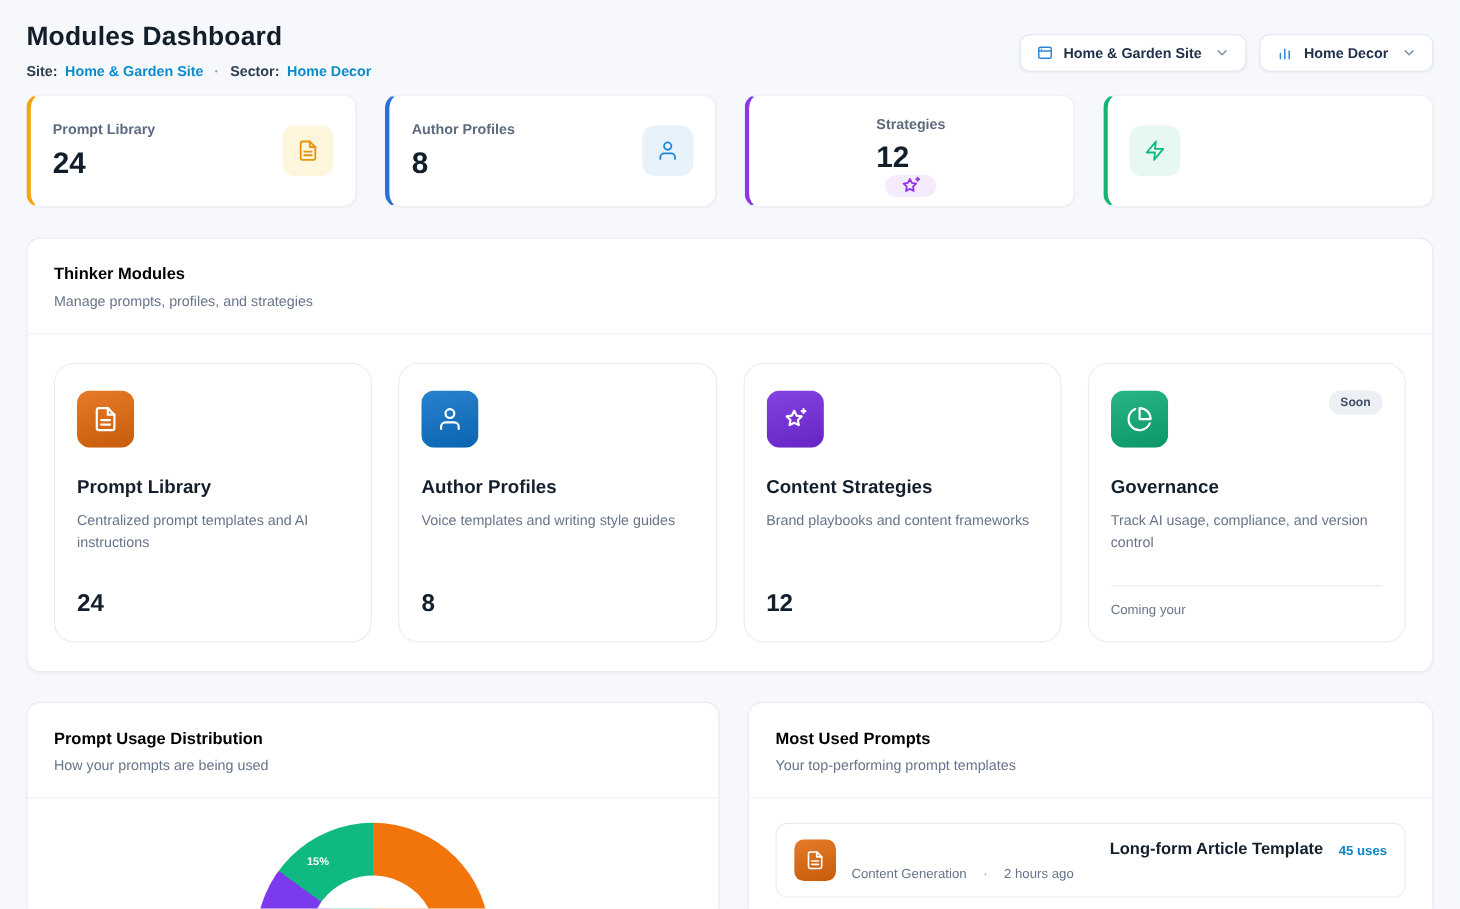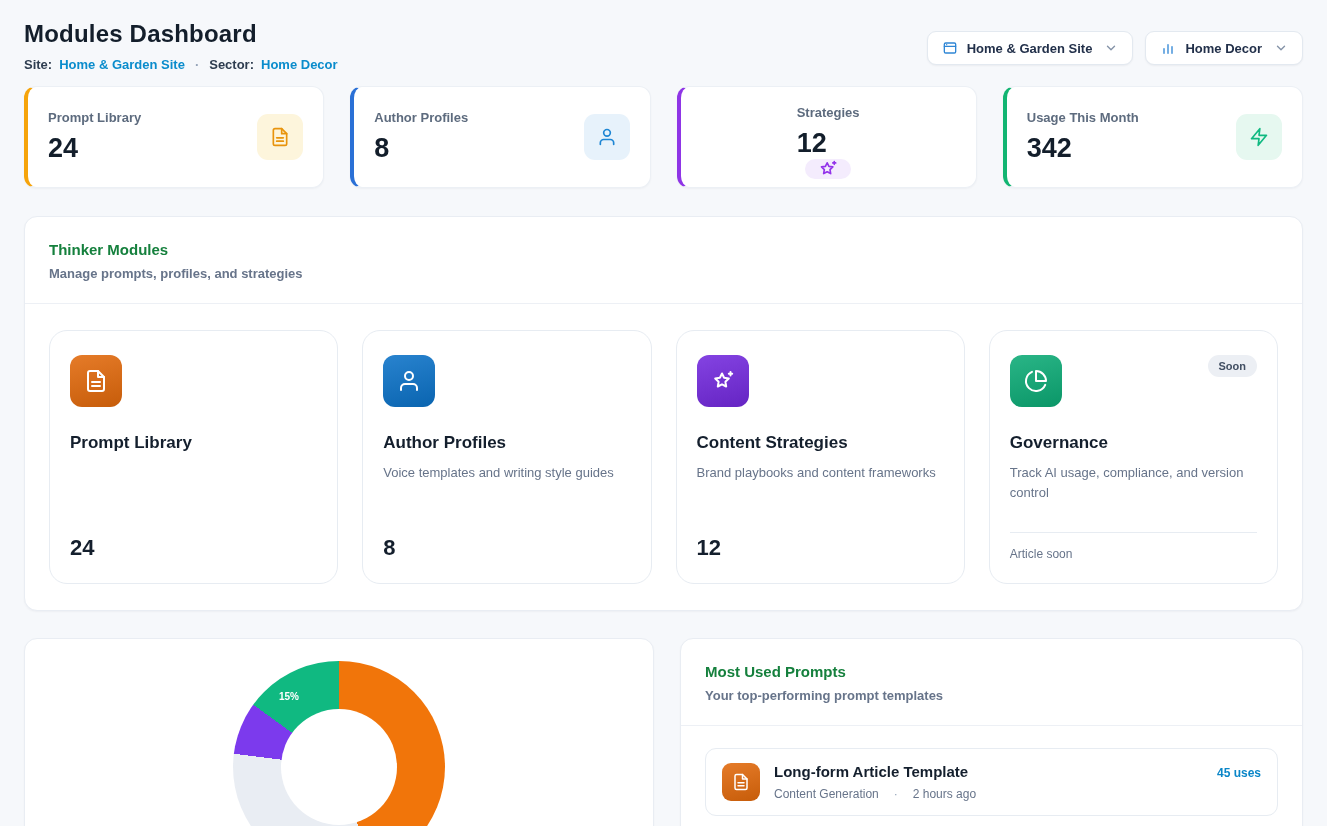--- a/index.html
+++ b/index.html
@@ -26,22 +26,22 @@
   .stat-card { background:#fff; border:1px solid #ecf0f5; border-left:4px solid #ccc; border-radius:12px;
                padding:18px 20px; display:flex; justify-content:space-between; align-items:center; height:102px;
                box-shadow:0 1px 2px rgba(15,23,42,.04); }
   .stat-label { font-size:13px; color:#5d6b7e; font-weight:600; }
   .stat-value { font-size:27px; font-weight:800; color:#131e2b; margin-top:8px; }
   .stat-icon { width:46px; height:46px; border-radius:11px; display:flex; align-items:center; justify-content:center; }
 
   
   .card { background:#fff; border:1px solid #e9edf3; border-radius:13px; box-shadow:0 1px 2px rgba(15,23,42,.04); }
   .card-head { padding:24px 24px 22px; border-bottom:1px solid #edf0f5; }
-  .card-title { font-size:15px; font-weight:700; color:#15803d; }
-  .card-sub { margin-top:8px; font-size:13px; color:#67748a; font-weight:700; }
+  .card-title { font-size:15px; font-weight:700; color:#000000; }
+  .card-sub { margin-top:8px; font-size:13px; color:#67748a; font-weight:400; }
 
   
   .modules { margin-top:28px; }
   .modules-body { padding:26px 24px; display:grid; grid-template-columns:repeat(4,1fr); gap:24px; }
   .module-card { border:1px solid #e7ecf2; border-radius:18px; padding:24px 20px 22px; min-height:254px;
                  display:flex; flex-direction:column; cursor:pointer; background:#fff; }
   .module-top { display:flex; justify-content:space-between; align-items:flex-start; }
   .module-icon { width:52px; height:52px; border-radius:12px; color:#fff; display:flex; align-items:center; justify-content:center;
                  background-image:linear-gradient(165deg, rgba(255,255,255,.12), rgba(0,0,0,.12)); }
   .soon-badge { background:#eceff4; color:#424f63; font-size:11px; font-weight:700; border-radius:999px; padding:5px 11px; }
@@ -58,21 +58,21 @@
   .donut { width:212px; height:212px; border-radius:50%; background:#e9edf3; }
   .donut-hole { position:absolute; left:50%; top:50%; width:116px; height:116px; margin:-58px 0 0 -58px;
                 background:#fff; border-radius:50%; }
   .donut-label { position:absolute; left:46px; top:30px; color:#fff; font-size:10px; font-weight:800; }
 
   .prompt-item { border:1px solid #e7ecf2; border-radius:11px; padding:14px 16px; display:flex; gap:14px;
                  align-items:flex-start; cursor:pointer; background:#fff; }
   .prompt-icon { width:38px; height:38px; border-radius:9px; color:#fff; flex:none; display:flex; align-items:center;
                  justify-content:center; background-image:linear-gradient(165deg, rgba(255,255,255,.12), rgba(0,0,0,.12)); }
   .prompt-info { flex:1; }
-  .prompt-title { font-size:15px; font-weight:800; color:#141f2d; }
+  .prompt-title { font-size:15px; font-weight:800; color:#141f2d;text-align:right; }
   .prompt-meta { margin-top:7px; font-size:12px; color:#67748a; display:flex; gap:12px; align-items:center; }
   .prompt-uses { font-size:12px; font-weight:800; color:#0a86c8; padding-top:3px; }
 </style>
 </head>
 <body>
 
 <div class="page">
 
   <header class="topbar">
     <div>
@@ -162,24 +162,20 @@
         <span style="color: rgb(147, 51, 234);">
           <svg width="20" height="20" viewBox="0 0 24 24" fill="none" stroke="currentColor" stroke-width="2" stroke-linecap="round" stroke-linejoin="round">
               <path d="M11 4.5l2.1 4.3 4.7.7-3.4 3.3.8 4.7-4.2-2.2-4.2 2.2.8-4.7-3.4-3.3 4.7-.7z"></path>
               <path d="M19.5 3v3.4M17.8 4.7h3.4"></path>
             </svg>
         </span>
       </div>
     </div>
 
     <div class="stat-card" style="border-left-color: rgb(18, 181, 114);">
-      <div>
-        <div class="stat-label">Usage This Month</div>
-        <div class="stat-value">342</div>
-      </div>
       <div class="stat-icon" style="background-color: rgb(230, 248, 240);">
         <span style="color: rgb(16, 185, 129);">
           <svg width="20" height="20" viewBox="0 0 24 24" fill="none" stroke="currentColor" stroke-width="2" stroke-linecap="round" stroke-linejoin="round">
               <path d="M13 2 3 14h9l-1 8 10-12h-9l1-8z"></path>
             </svg>
         </span>
       </div>
     </div>
 
   </section>
@@ -196,20 +192,21 @@
           <div class="module-icon" style="background-color: rgb(226, 105, 11);">
             <svg width="24" height="24" viewBox="0 0 24 24" fill="none" stroke="currentColor" stroke-width="2" stroke-linecap="round" stroke-linejoin="round">
                 <path d="M14 2H6a2 2 0 0 0-2 2v16a2 2 0 0 0 2 2h12a2 2 0 0 0 2-2V8z"></path>
                 <polyline points="14 2 14 8 20 8"></polyline>
                 <line x1="16" y1="13" x2="8" y2="13"></line>
                 <line x1="16" y1="17" x2="8" y2="17"></line>
               </svg>
           </div>
         </div>
         <h3 class="module-title">Prompt Library</h3>
+        <p class="module-desc">Centralized prompt templates and AI instructions</p>
         <div class="module-value">24</div>
       </div>
 
       <div class="module-card">
         <div class="module-top">
           <div class="module-icon" style="background-color: rgb(11, 114, 200);">
             <svg width="24" height="24" viewBox="0 0 24 24" fill="none" stroke="currentColor" stroke-width="2" stroke-linecap="round" stroke-linejoin="round">
                 <path d="M20 21v-2a4 4 0 0 0-4-4H8a4 4 0 0 0-4 4v2"></path>
                 <circle cx="12" cy="7" r="4"></circle>
               </svg>
@@ -239,29 +236,33 @@
           <div class="module-icon" style="background-color: rgb(12, 171, 118);">
             <svg width="24" height="24" viewBox="0 0 24 24" fill="none" stroke="currentColor" stroke-width="2" stroke-linecap="round" stroke-linejoin="round">
                 <path d="M21.21 15.89A10 10 0 1 1 8 2.83"></path>
                 <path d="M22 12A10 10 0 0 0 12 2v10z"></path>
               </svg>
           </div>
           <span class="soon-badge">Soon</span>
         </div>
         <h3 class="module-title">Governance</h3>
         <p class="module-desc">Track AI usage, compliance, and version control</p>
-        <div class="module-foot">Article soon</div>
+        <div class="module-foot">Coming your</div>
       </div>
 
     </div>
   </section>
 
   <section class="bottom">
 
     <div class="card">
+      <div class="card-head">
+        <h2 class="card-title">Prompt Usage Distribution</h2>
+        <p class="card-sub">How your prompts are being used</p>
+      </div>
       <div class="panel-body">
         <div class="donut-wrap">
           <div class="donut" style="background: conic-gradient(rgb(241, 117, 10) 0%, rgb(241, 117, 10) 45%, rgb(233, 237, 243) 45%, rgb(233, 237, 243) 77%, rgb(124, 58, 237) 77%, rgb(124, 58, 237) 85%, rgb(16, 185, 129) 85%, rgb(16, 185, 129) 100%);"></div>
           <div class="donut-hole"></div>
           <span class="donut-label">15%</span>
         </div>
       </div>
     </div>
 
     <div class="card">

